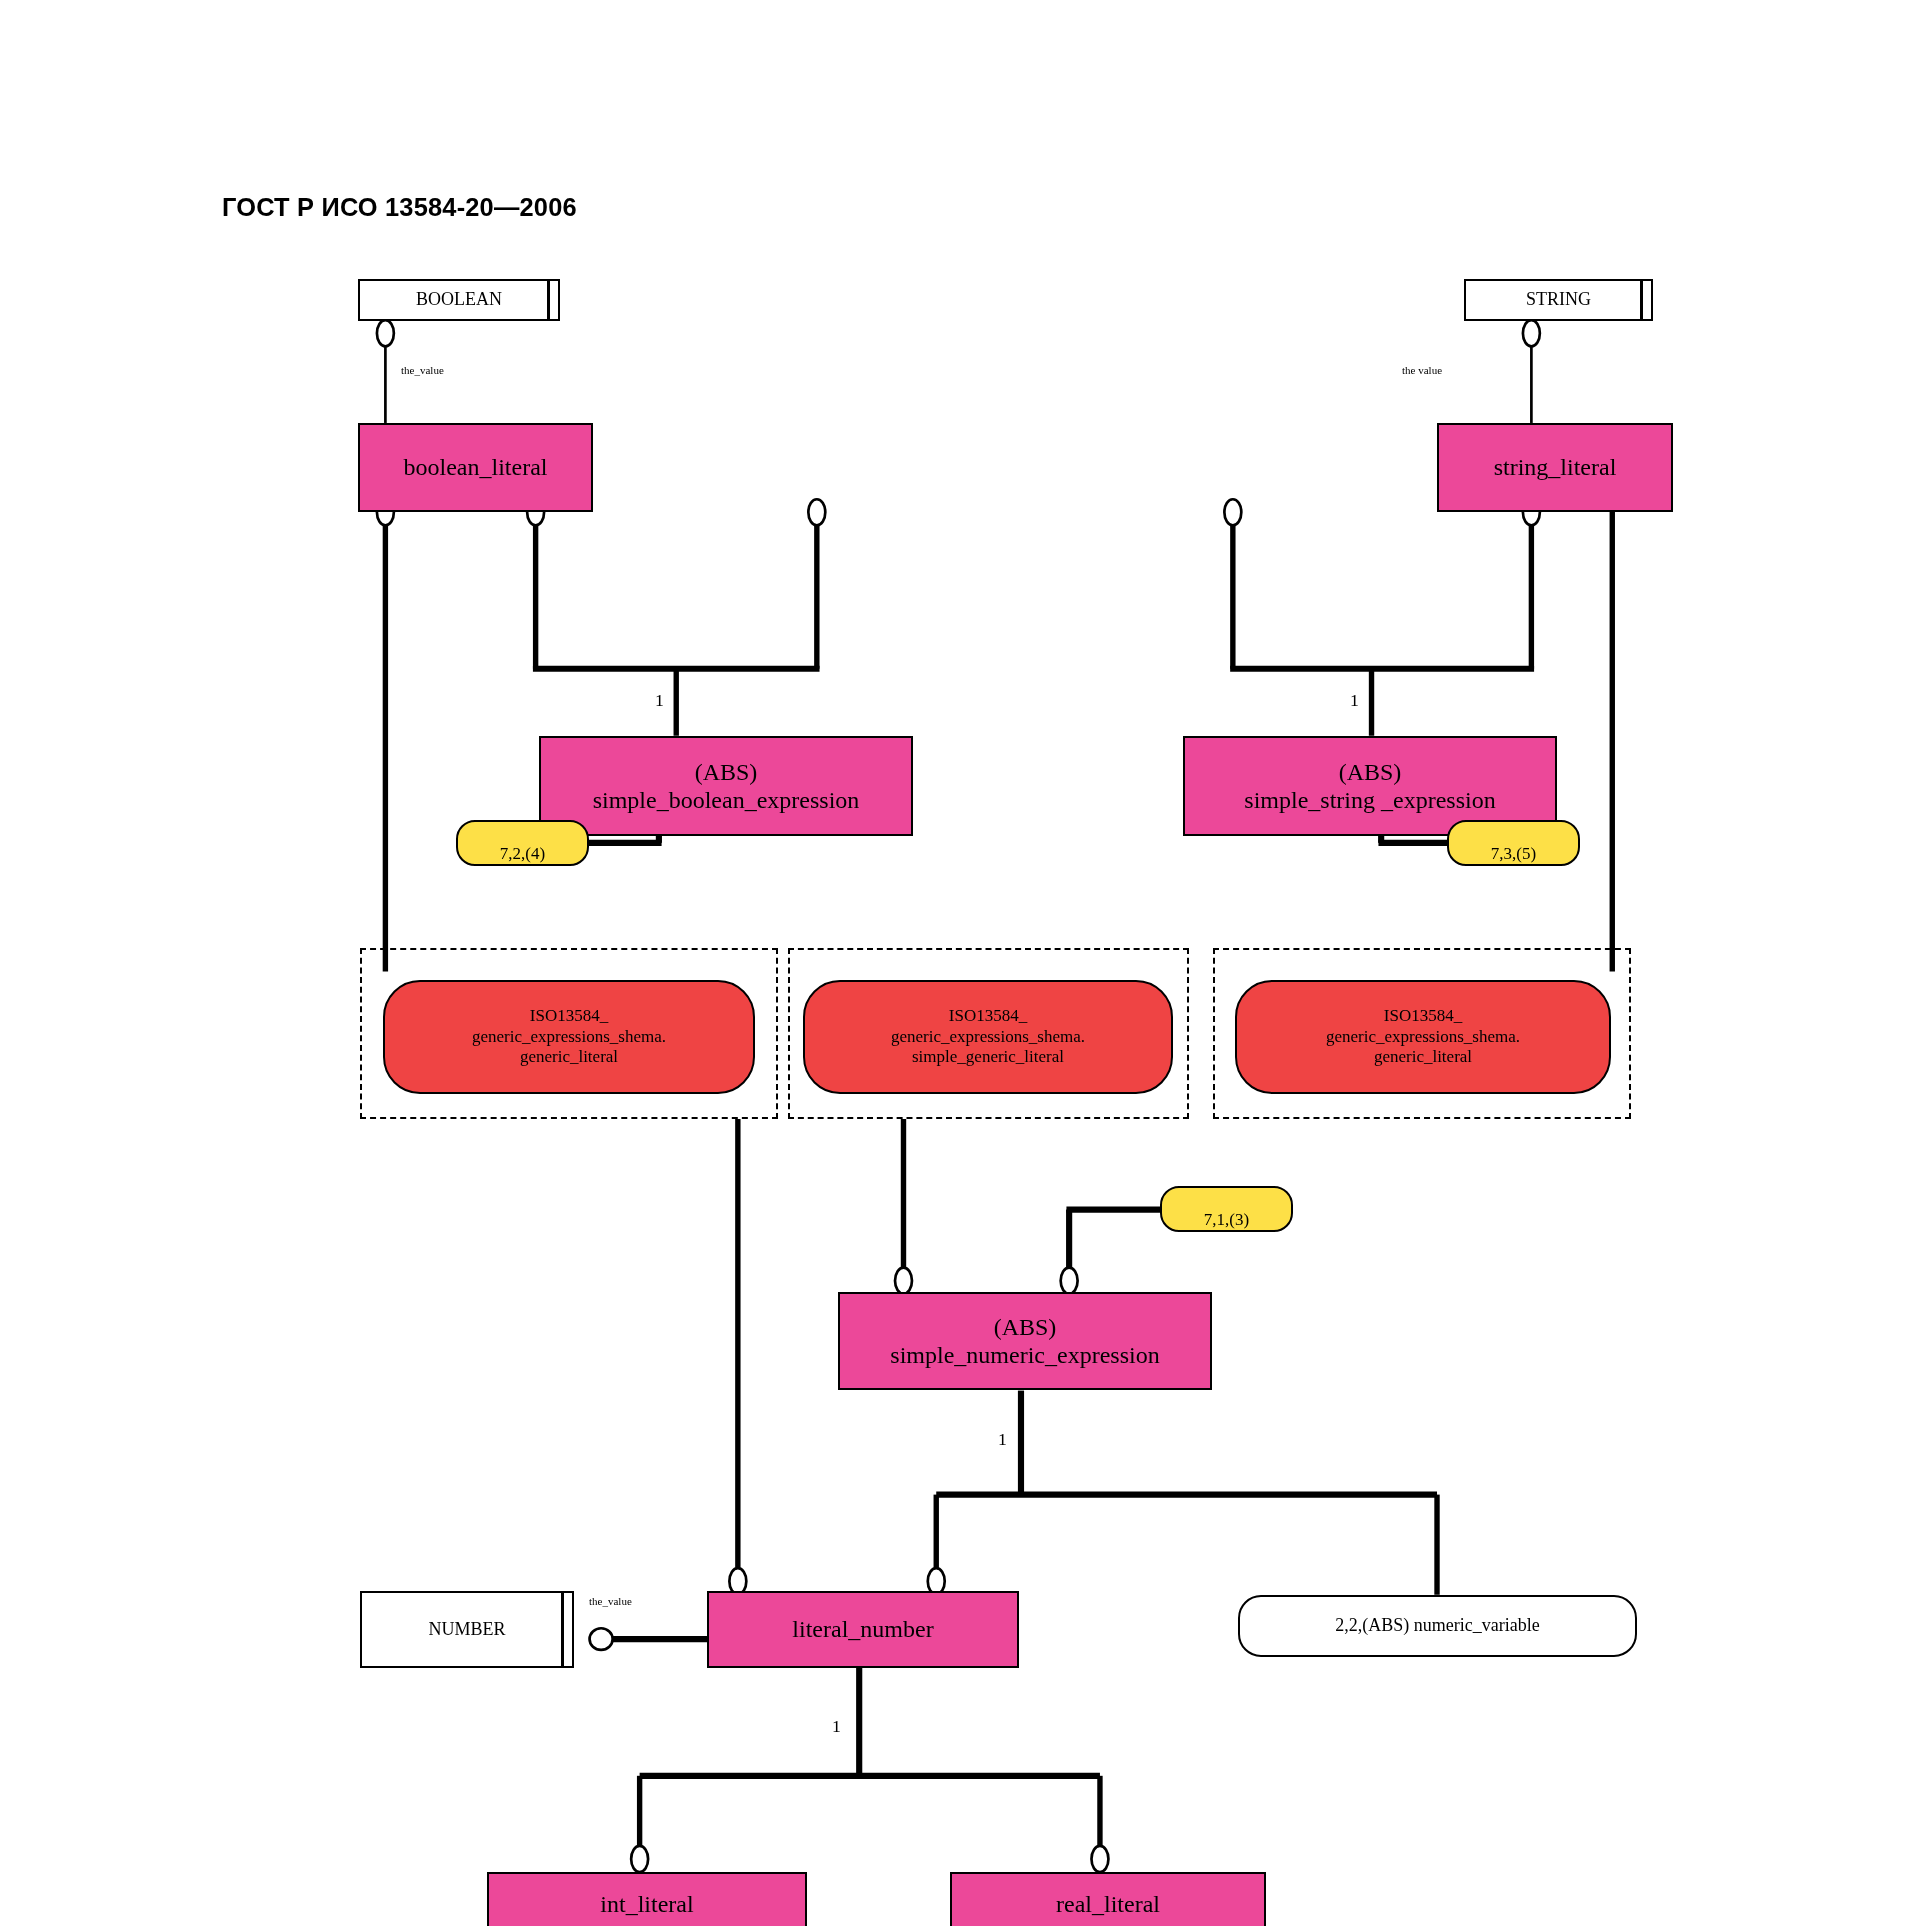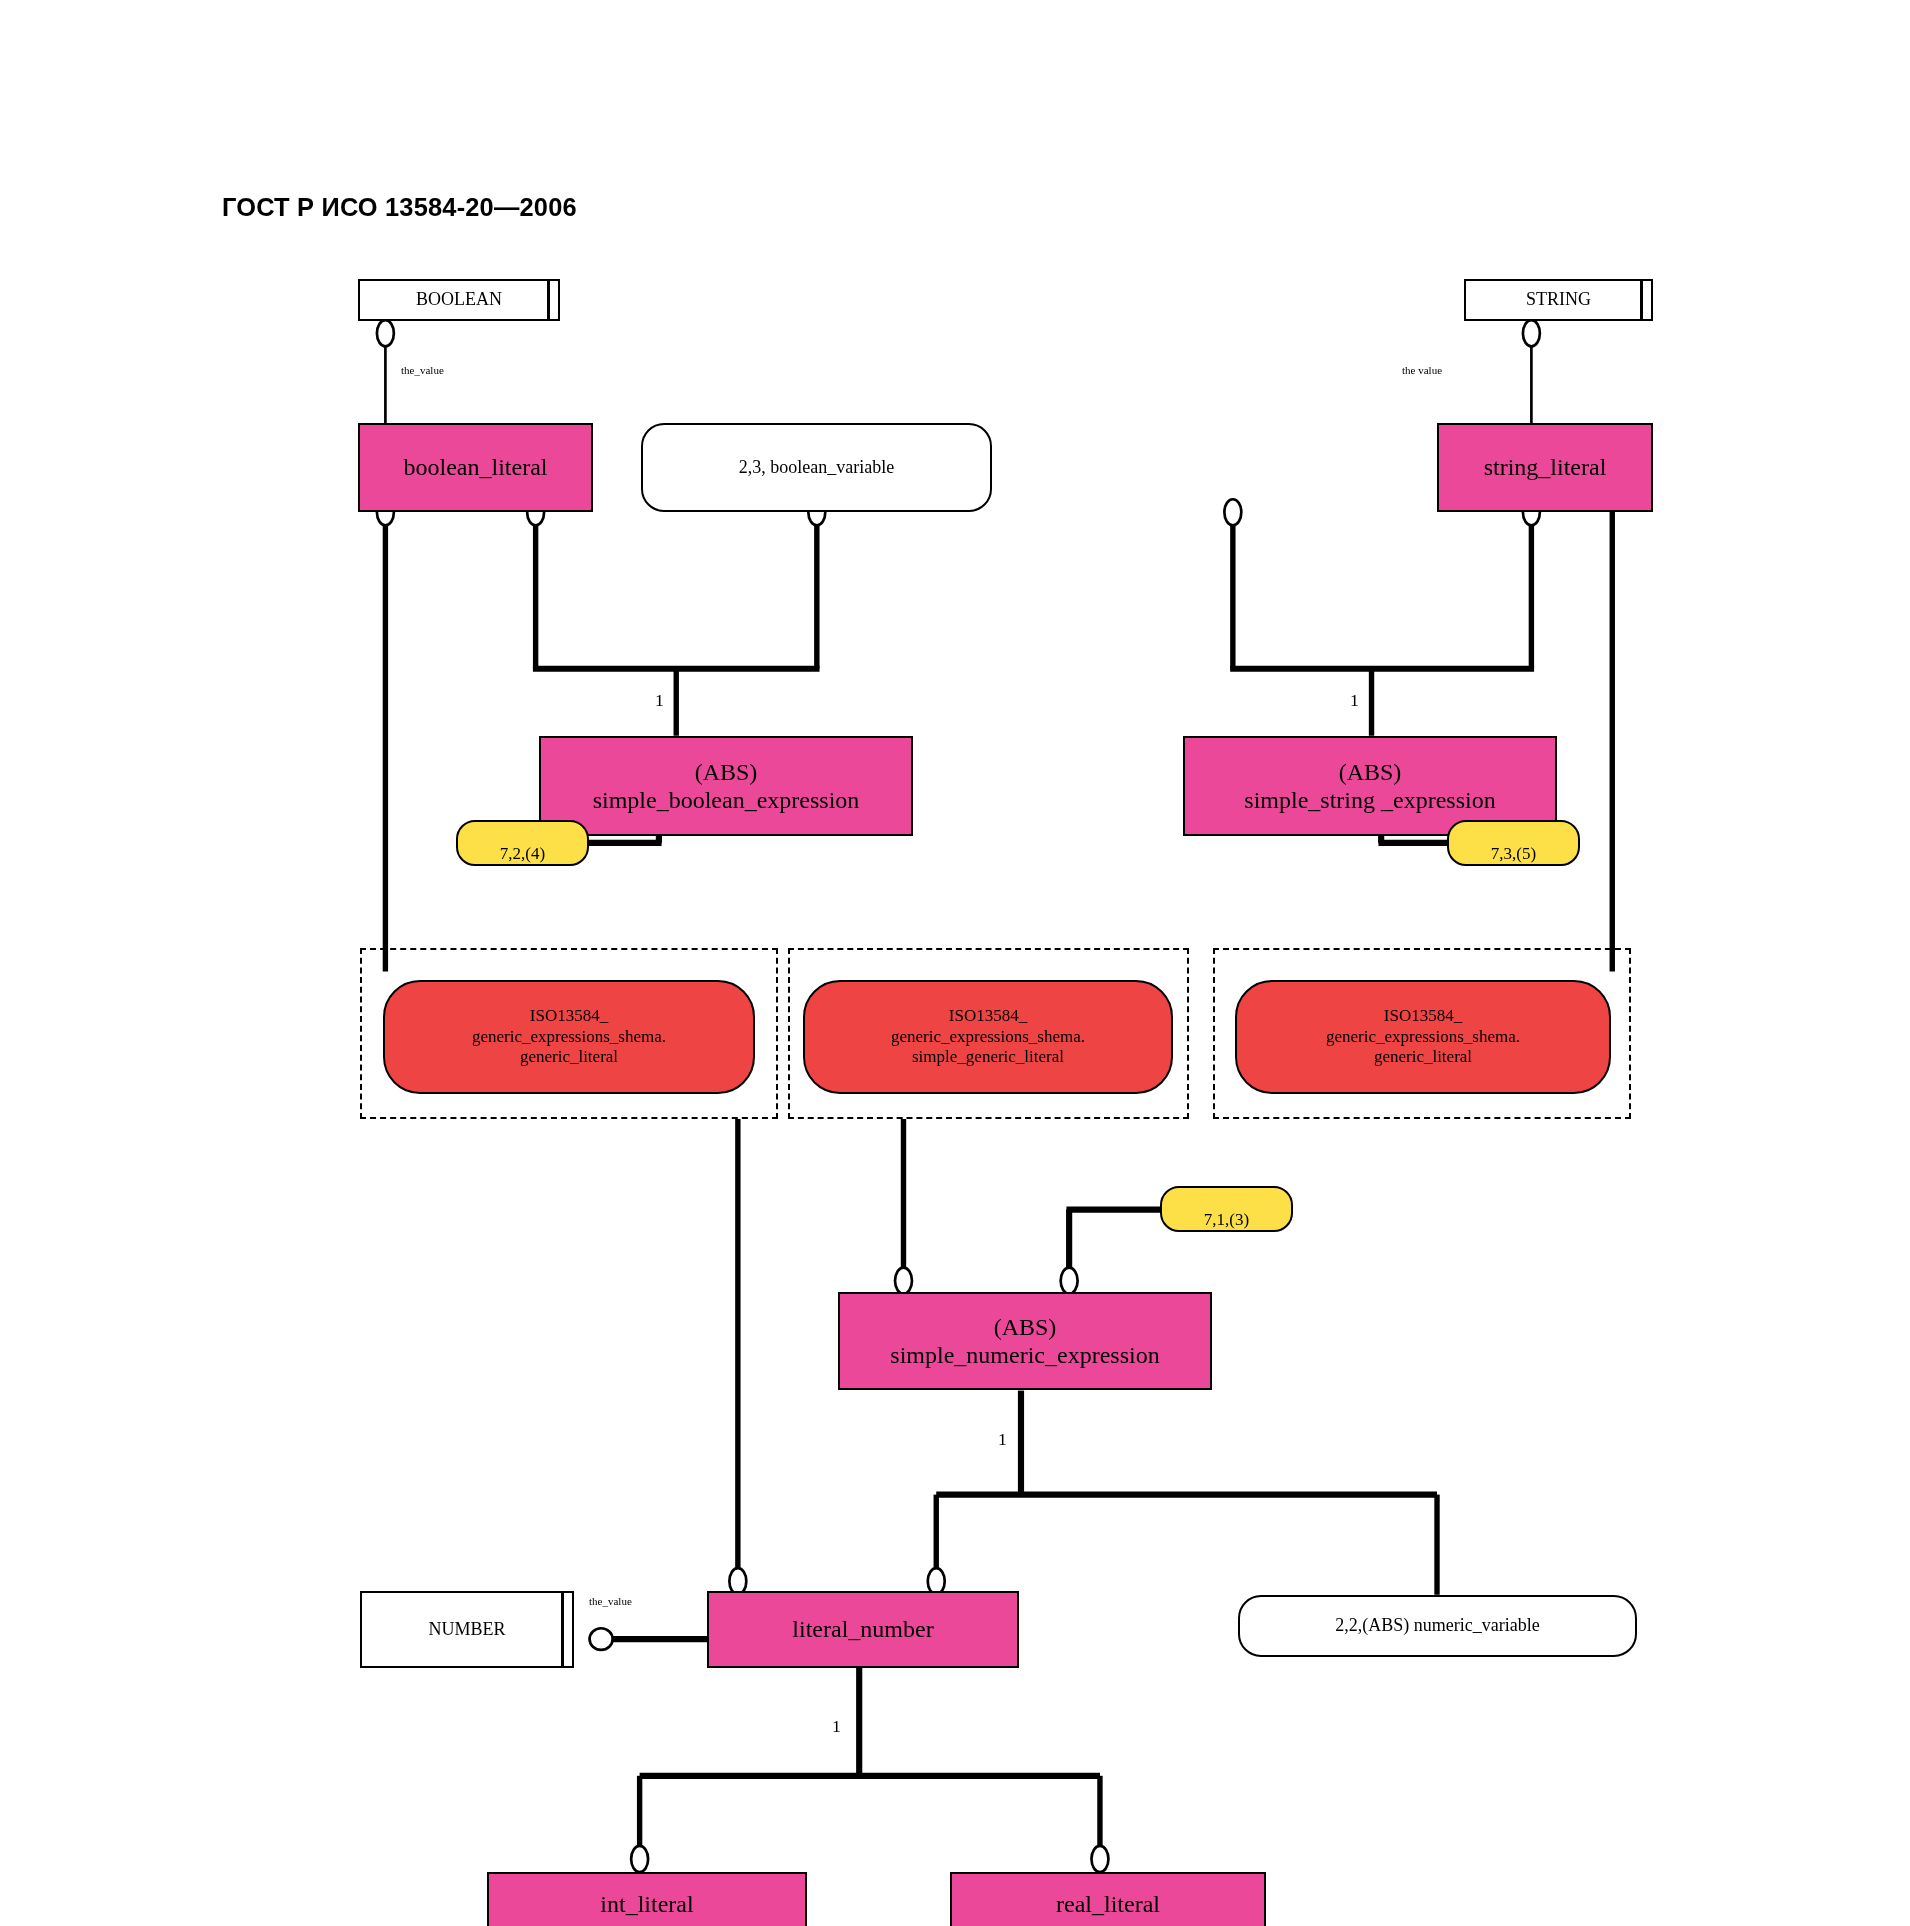--- a/index.html
+++ b/index.html
@@ -152,26 +152,23 @@
       <span class="bar"></span>
     </div>
 
     <div class="elabel" style="left:401px;top:364px;">the_value</div>
     <div class="elabel" style="left:1402px;top:364px;">the value</div>
 
     <div class="node ent" style="left:358px;top:423px;width:235px;height:89px;position:absolute;">
       <span class="nlabel">boolean_literal</span>
     </div>
 
-    <div class="node round" style="left:641px;top:423px;width:351px;height:89px;position:absolute;">
-      <span class="nlabel">2,3, boolean_variable</span>
-    </div>
-
-
-    <div class="node ent" style="left:1437px;top:423px;width:216px;height:89px;position:absolute;">
+
+
+    <div class="node ent" style="left:1437px;top:423px;width:236px;height:89px;position:absolute;">
       <span class="nlabel">string_literal</span>
     </div>
 
     <div class="num1" style="left:655px;top:690px;">1</div>
     <div class="num1" style="left:1350px;top:690px;">1</div>
 
     <div class="node ent" style="left:539px;top:736px;width:374px;height:100px;position:absolute;">
       <span class="nlabel">(ABS)
 simple_boolean_expression</span>
     </div>

